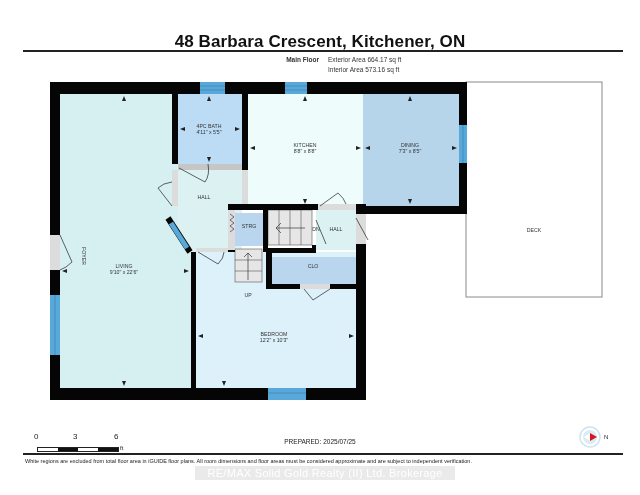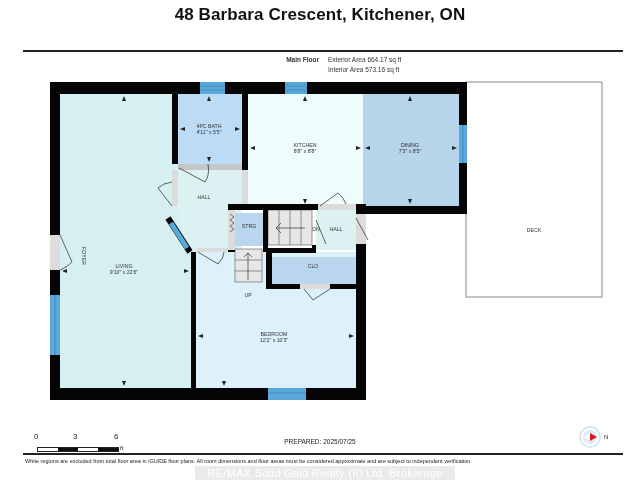--- a/index.html
+++ b/index.html
@@ -1,17 +1,17 @@
 <!DOCTYPE html>
 <html><head>
 <meta charset="utf-8">
 <style>
   html,body{margin:0;padding:0;background:#ffffff;}
   body{width:640px;height:495px;position:relative;overflow:hidden;font-family:"Liberation Sans",sans-serif;color:#111;}
-  .title{position:absolute;left:0;top:5px;width:640px;text-align:center;font-size:17px;font-weight:bold;letter-spacing:0.1px;}
+  .title{position:absolute;left:0;top:32px;width:640px;text-align:center;font-size:17px;font-weight:bold;letter-spacing:0.1px;}
   .rule-top{position:absolute;left:23px;top:50px;width:600px;height:1.5px;background:#222;}
   .area-box{position:absolute;left:284px;top:55px;font-size:6.5px;line-height:10px;color:#333;}
   .area-label{position:absolute;left:0;top:0;font-weight:bold;text-align:right;width:35px;}
   .area-values{position:absolute;left:44px;top:0;white-space:nowrap;}
   .plan{position:absolute;left:0;top:0;}
   .room-text{font-family:"Liberation Sans",sans-serif;font-size:5.2px;fill:#333;text-anchor:middle;}
   .scale{position:absolute;left:34px;top:432px;width:90px;height:22px;}
   .scale-num{position:absolute;top:0;font-size:8px;color:#222;}
   .scale-bar{position:absolute;left:3px;top:15px;height:3px;width:80px;border:1px solid #222;display:flex;}
   .scale-bar div{flex:1;}

